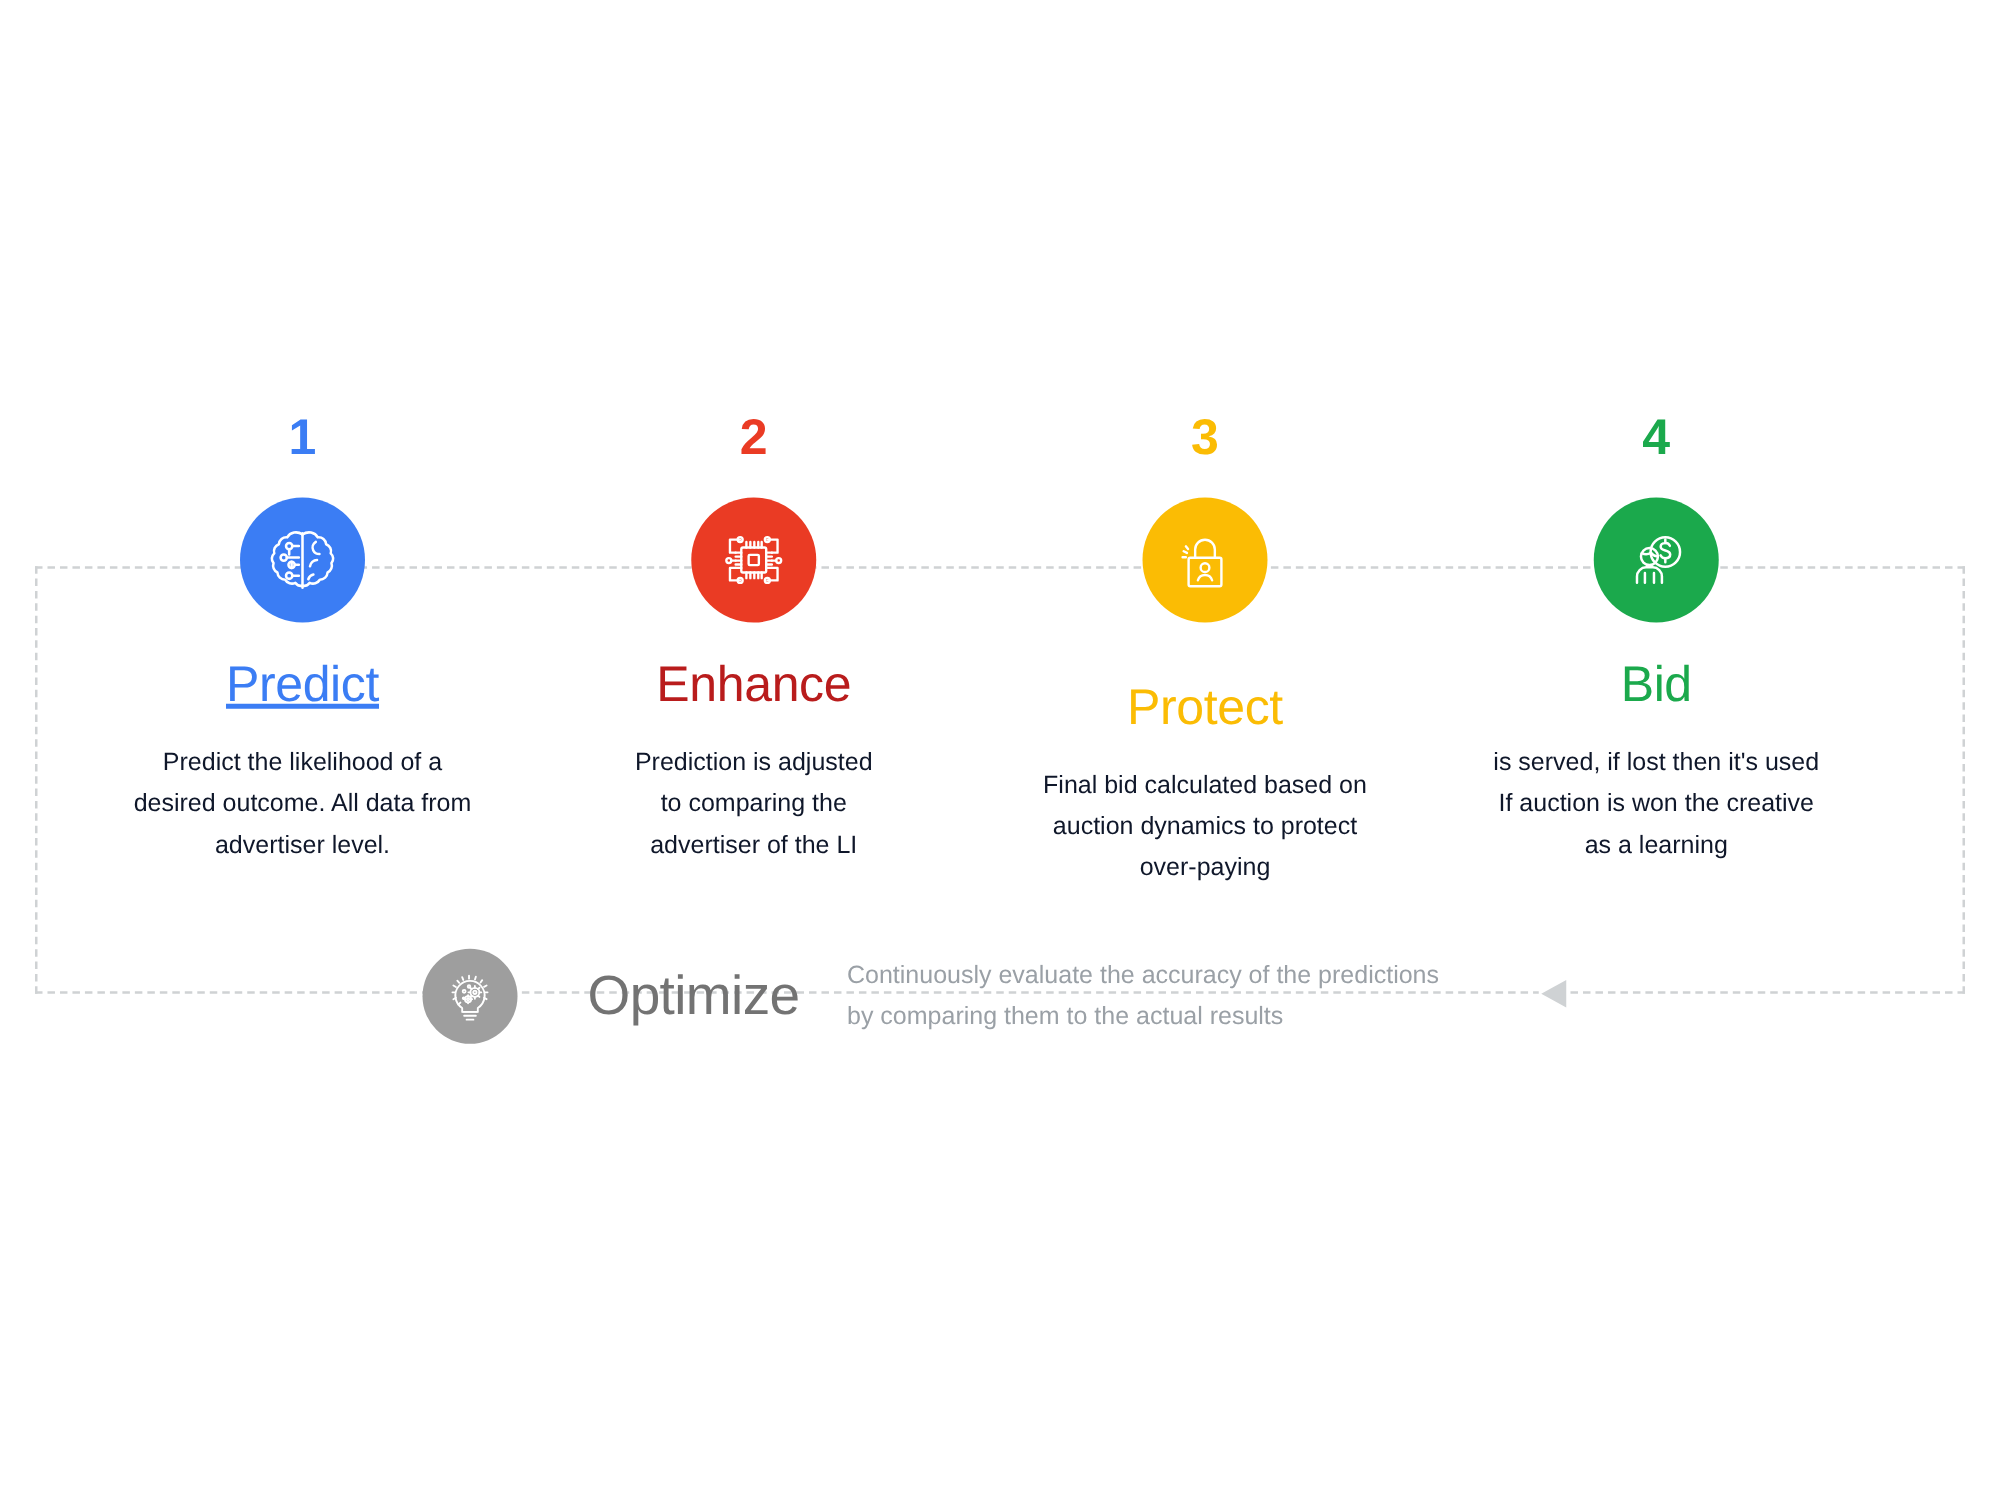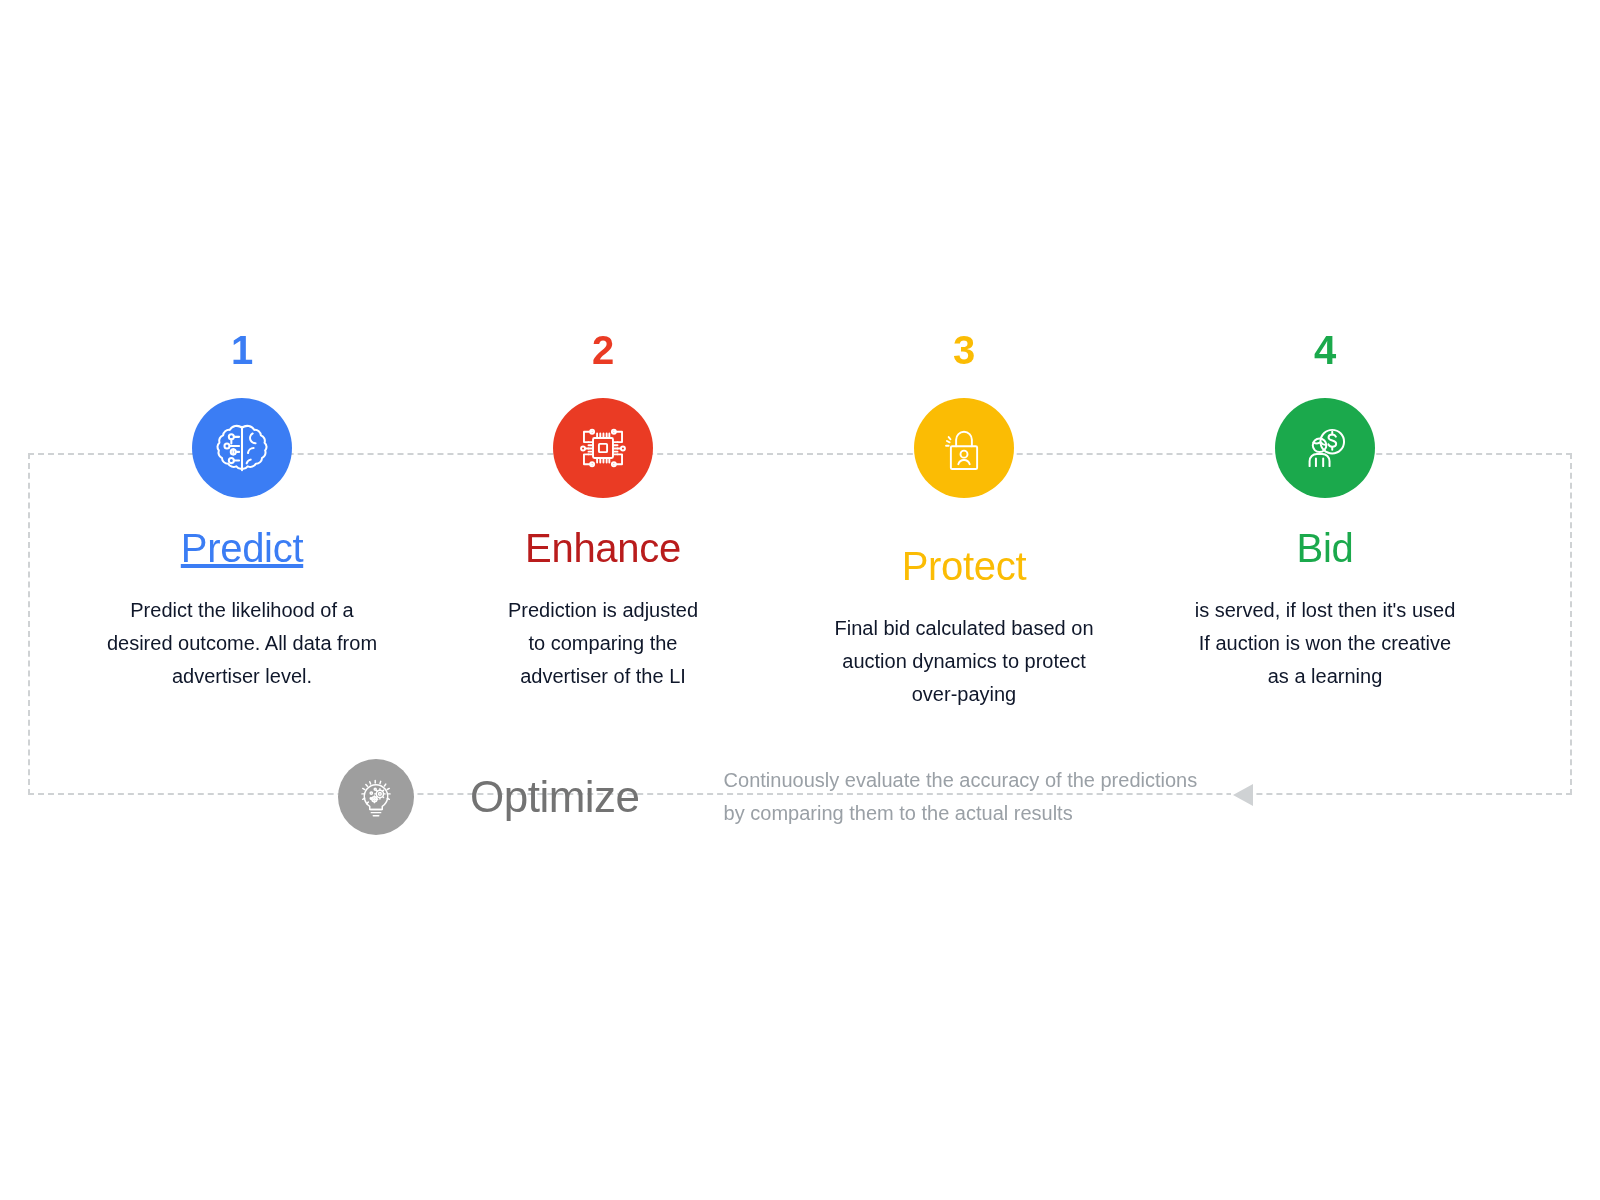--- a/index.html
+++ b/index.html
@@ -127,21 +127,21 @@
   .optimize-title {
     margin-left: 56px;
     font-size: 44px;
     font-weight: 300;
     color: #737373;
     line-height: 52px;
     letter-spacing: -0.5px;
     white-space: nowrap;
   }
   .optimize-desc {
-    margin-left: 84px;
+    margin-left: 38px;
     font-size: 20px;
     line-height: 33px;
     color: #9aa0a6;
     white-space: nowrap;
   }
   .optimize-desc div { white-space: nowrap; }
 </style>
 </head>
 <body>
 

